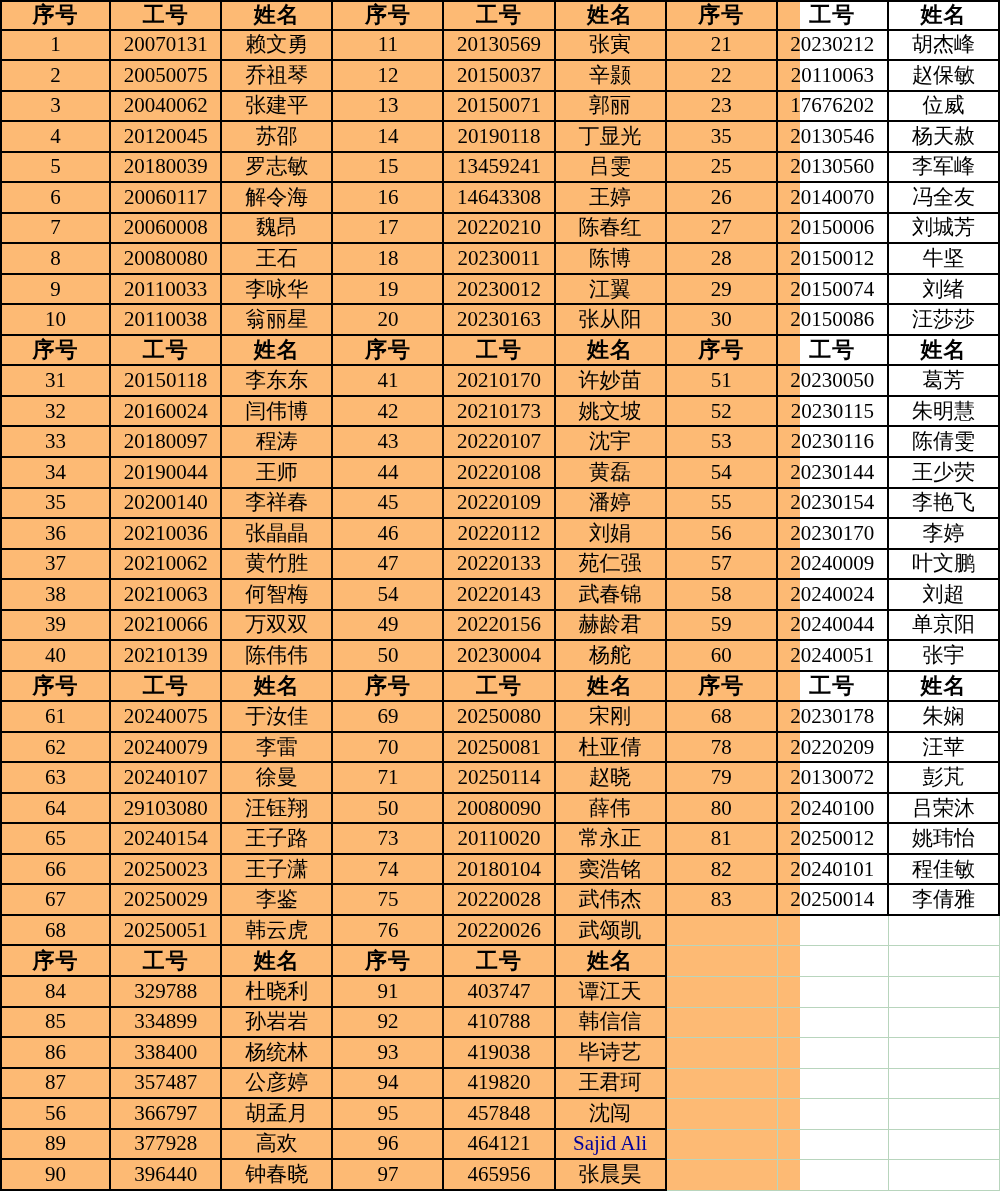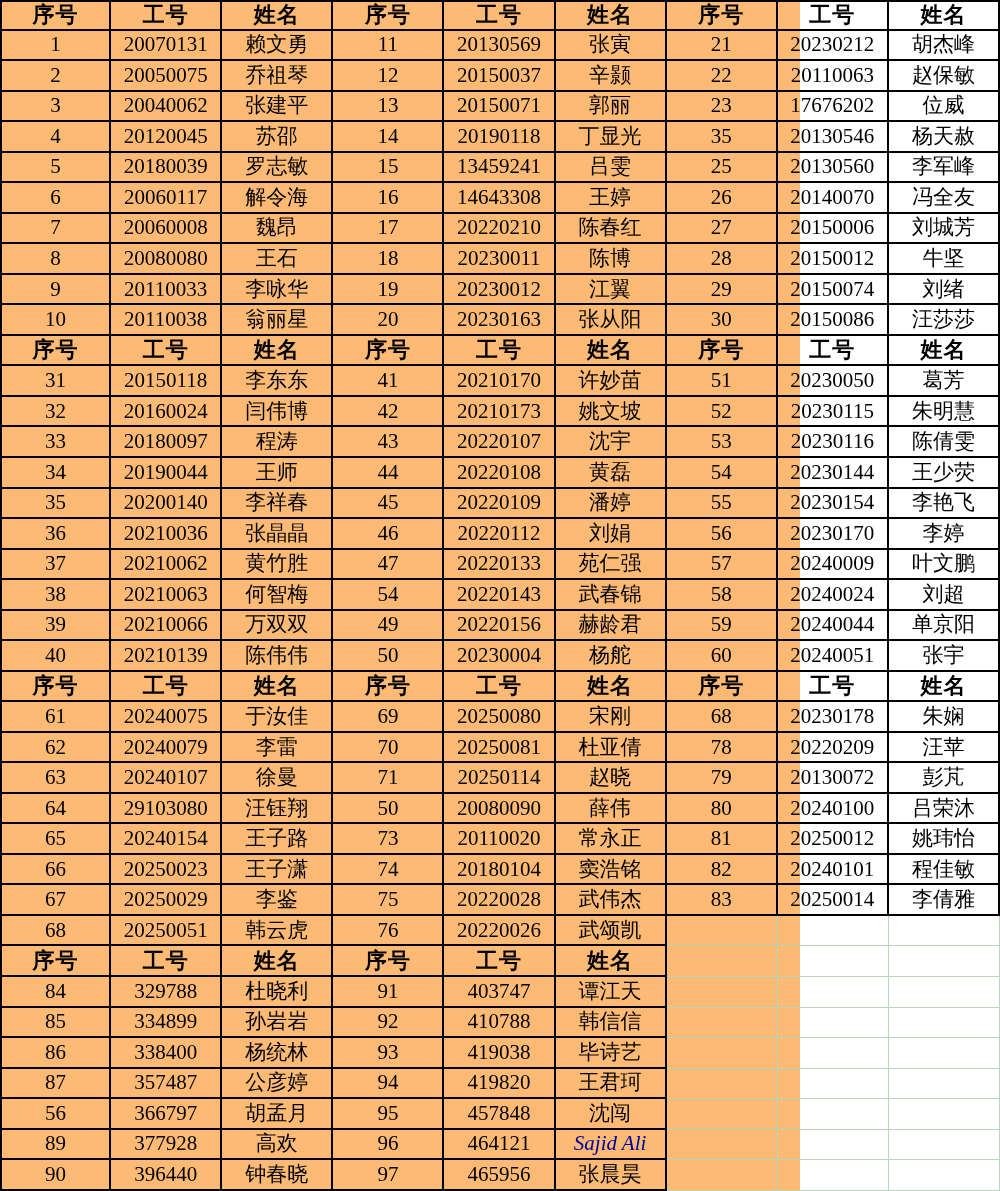--- a/index.html
+++ b/index.html
@@ -19,21 +19,21 @@
     border-bottom:2px solid #000000;
     font-size:21px;line-height:1;color:#000000;
   }
   .col0{border-left:2px solid #000000;}
   .row0{border-top:2px solid #000000;}
   .head{font-weight:700;font-size:22px;letter-spacing:1px;}
   .empty{
     border-right:1px solid #b8d5bd;
     border-bottom:1px solid #b8d5bd;
   }
-  .blue{color:#00009b;font-style:italic;}
+  .blue{color:#00009b;}
 </style>
 </head>
 <body>
 
 <div id="sheet">
     <div class="cell head col0 row0">序号</div>
     <div class="cell head row0">工号</div>
     <div class="cell head row0">姓名</div>
     <div class="cell head row0">序号</div>
     <div class="cell head row0">工号</div>

